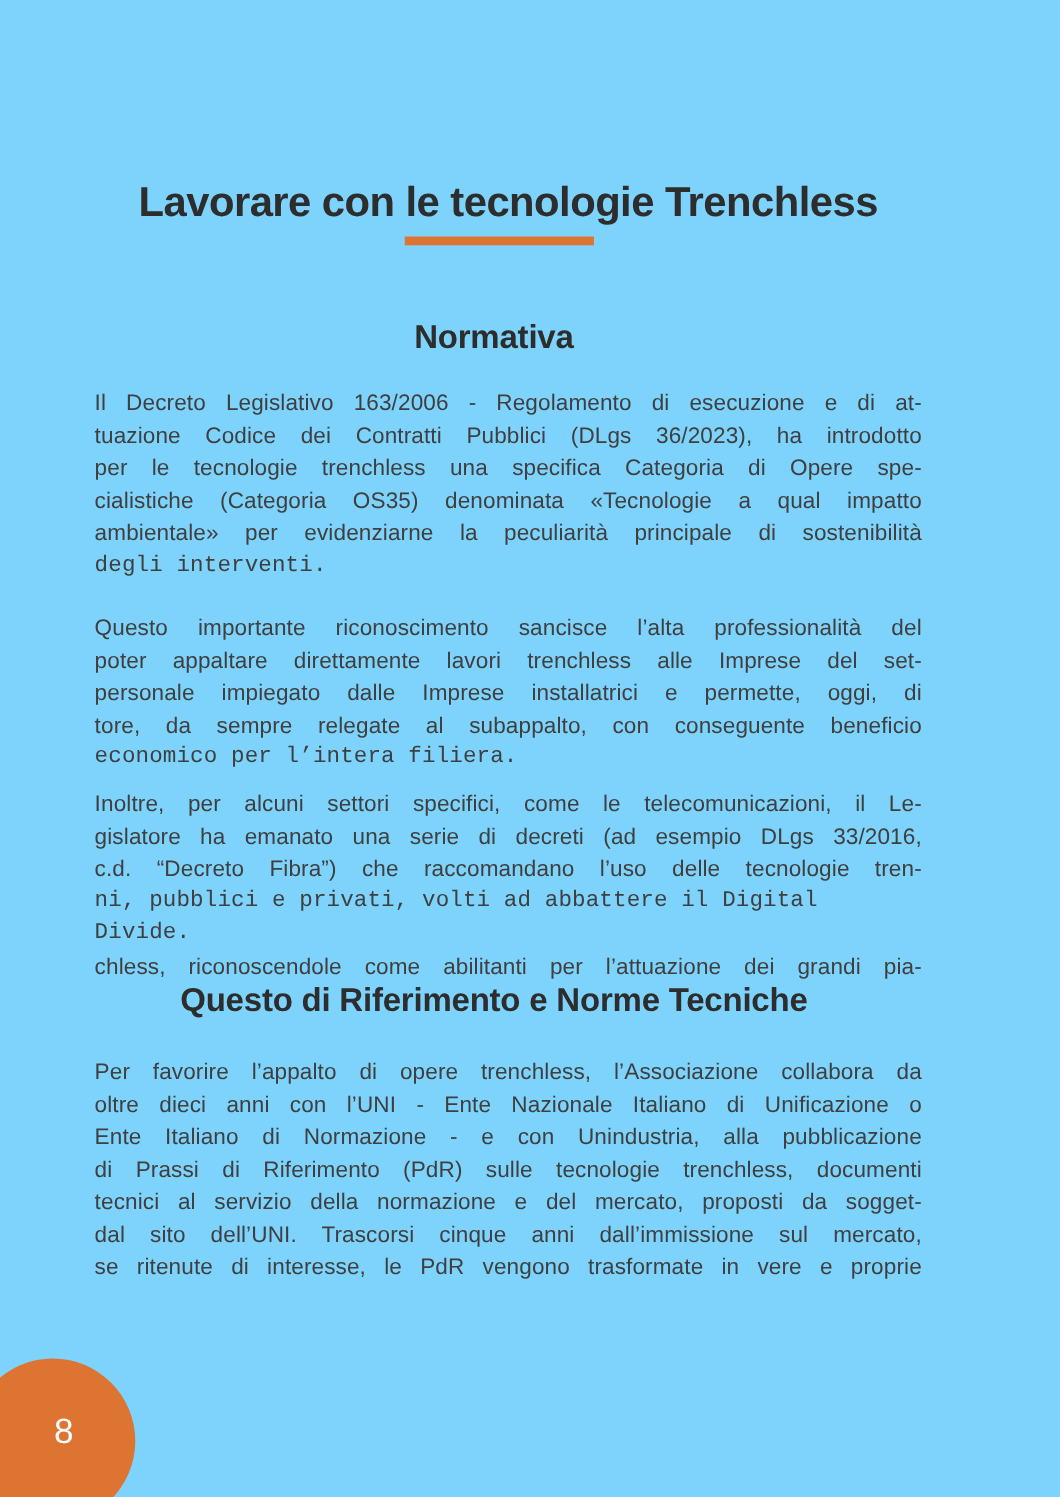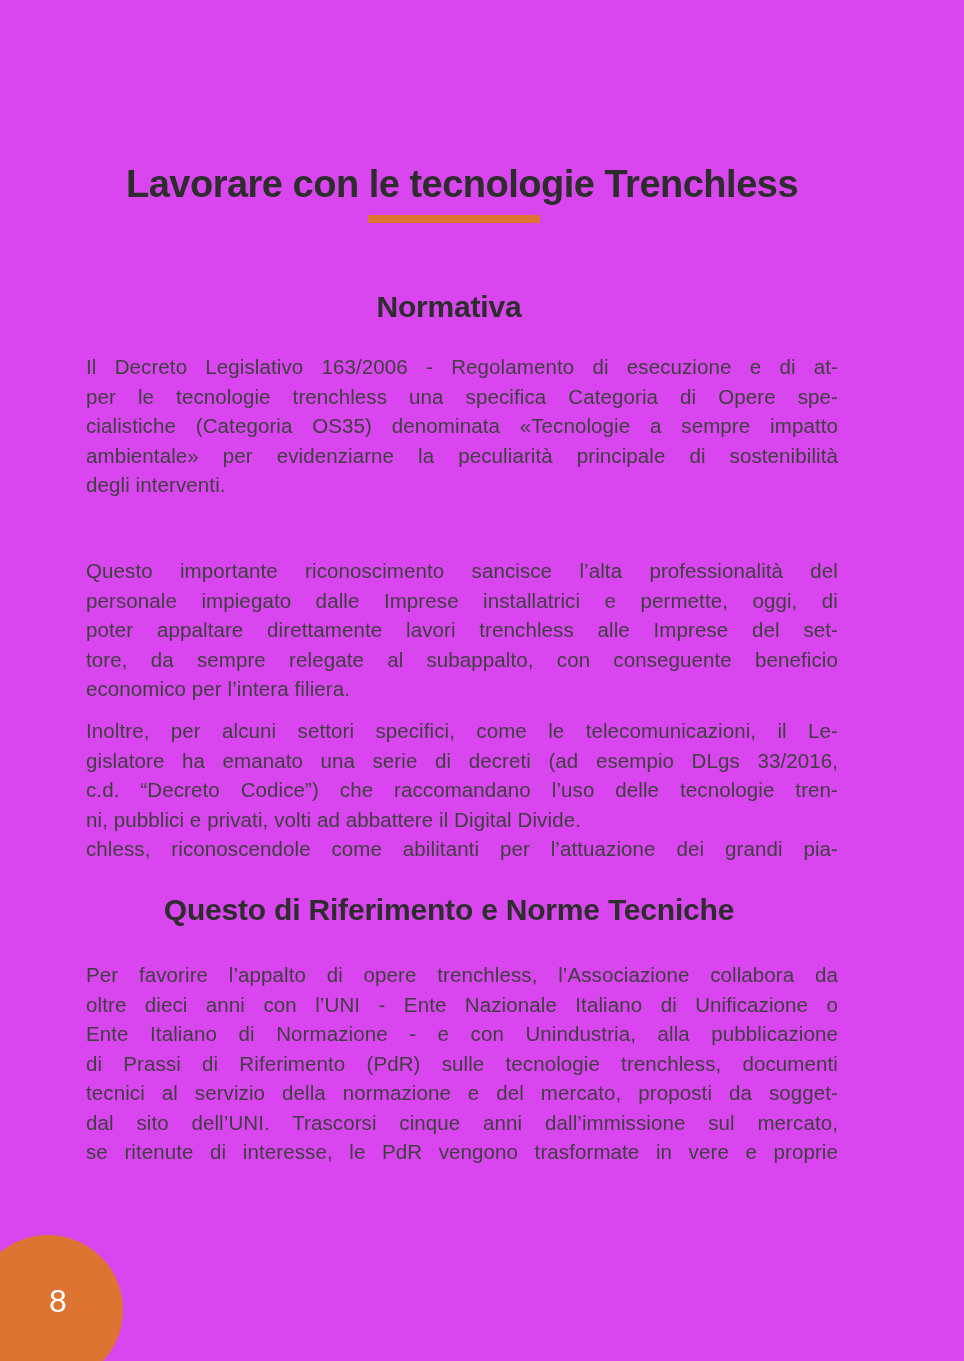--- a/index.html
+++ b/index.html
@@ -1,18 +1,18 @@
 <!DOCTYPE html>
 <html style="--accent: #DE7431; --heading: #2d2d2d; --body: #3f3f3f;"><head>
 <meta charset="utf-8">
 <style>
   :root { --accent:#DE7431; --heading:#2d2d2d; --body:#3f3f3f; }
   html,body { margin:0; padding:0; background:#fff; }
   .page {
-    position:relative; width:964px; height:1361px; background:#d946ef;
+    position:relative; width:964px; height:1361px; background:#7dd3fc;
     overflow:hidden; font-family:"Liberation Sans", sans-serif;
   }
   .title {
     position:absolute; left:86px; width:752px; top:163px; margin:0;
     text-align:center; font-size:38px; font-weight:bold;
     letter-spacing:-0.5px; color:var(--heading);
   }
   .title-underline {
     position:absolute; top:215px; left:368px; width:172px; height:8px;
     background:var(--accent);
@@ -23,21 +23,21 @@
     letter-spacing:-0.2px;
   }
   .h-normativa { top:290px; }
   .h-prassi    { top:893px; }
   .para {
     position:absolute; left:86px; width:752px;
     font-size:20.5px; line-height:29.5px; color:var(--body);
     letter-spacing:0.1px;
   }
   .para .line { text-align:justify; text-align-last:justify; white-space:normal; }
-  .para .line.last { text-align:left; text-align-last:auto; }
+  .para .line.last { text-align:left; text-align-last:auto;font-family:Liberation Mono, monospace; }
   .p1 { top:352px; }
   .p2 { top:556px; }
   .p3 { top:716px; }
   .p4 { top:960px; }
   .page-number-circle {
     position:absolute; left:-27px; top:1235px; width:150px; height:150px;
     border-radius:50%; background:var(--accent);
   }
   .page-num {
     position:absolute; left:76px; top:50px; font-size:32px; line-height:1;
@@ -50,36 +50,37 @@
 <div class="page">
 
   <h1 class="title">Lavorare con le tecnologie Trenchless</h1>
 
   <div class="title-underline"></div>
 
   <h2 class="section-heading h-normativa">Normativa</h2>
 
   <div class="para p1">
       <div class="line">Il Decreto Legislativo 163/2006 - Regolamento di esecuzione e di at-</div>
+      <div class="line">tuazione Codice dei Contratti Pubblici (DLgs 36/2023), ha introdotto</div>
       <div class="line">per le tecnologie trenchless una specifica Categoria di Opere spe-</div>
-      <div class="line">cialistiche (Categoria OS35) denominata «Tecnologie a sempre impatto</div>
+      <div class="line">cialistiche (Categoria OS35) denominata «Tecnologie a qual impatto</div>
       <div class="line">ambientale» per evidenziarne la peculiarità principale di sostenibilità</div>
       <div class="line last">degli interventi.</div>
     </div>
   <div class="para p2">
       <div class="line">Questo importante riconoscimento sancisce l’alta professionalità del</div>
+      <div class="line">poter appaltare direttamente lavori trenchless alle Imprese del set-</div>
       <div class="line">personale impiegato dalle Imprese installatrici e permette, oggi, di</div>
-      <div class="line">poter appaltare direttamente lavori trenchless alle Imprese del set-</div>
       <div class="line">tore, da sempre relegate al subappalto, con conseguente beneficio</div>
       <div class="line last">economico per l’intera filiera.</div>
     </div>
   <div class="para p3">
       <div class="line">Inoltre, per alcuni settori specifici, come le telecomunicazioni, il Le-</div>
       <div class="line">gislatore ha emanato una serie di decreti (ad esempio DLgs 33/2016,</div>
-      <div class="line">c.d. “Decreto Codice”) che raccomandano l’uso delle tecnologie tren-</div>
+      <div class="line">c.d. “Decreto Fibra”) che raccomandano l’uso delle tecnologie tren-</div>
       <div class="line last">ni, pubblici e privati, volti ad abbattere il Digital Divide.</div>
       <div class="line">chless, riconoscendole come abilitanti per l’attuazione dei grandi pia-</div>
     </div>
 
   <h2 class="section-heading h-prassi">Questo di Riferimento e Norme Tecniche</h2>
 
   <div class="para p4">
       <div class="line">Per favorire l’appalto di opere trenchless, l’Associazione collabora da</div>
       <div class="line">oltre dieci anni con l’UNI - Ente Nazionale Italiano di Unificazione o</div>
       <div class="line">Ente Italiano di Normazione - e con Unindustria, alla pubblicazione</div>

